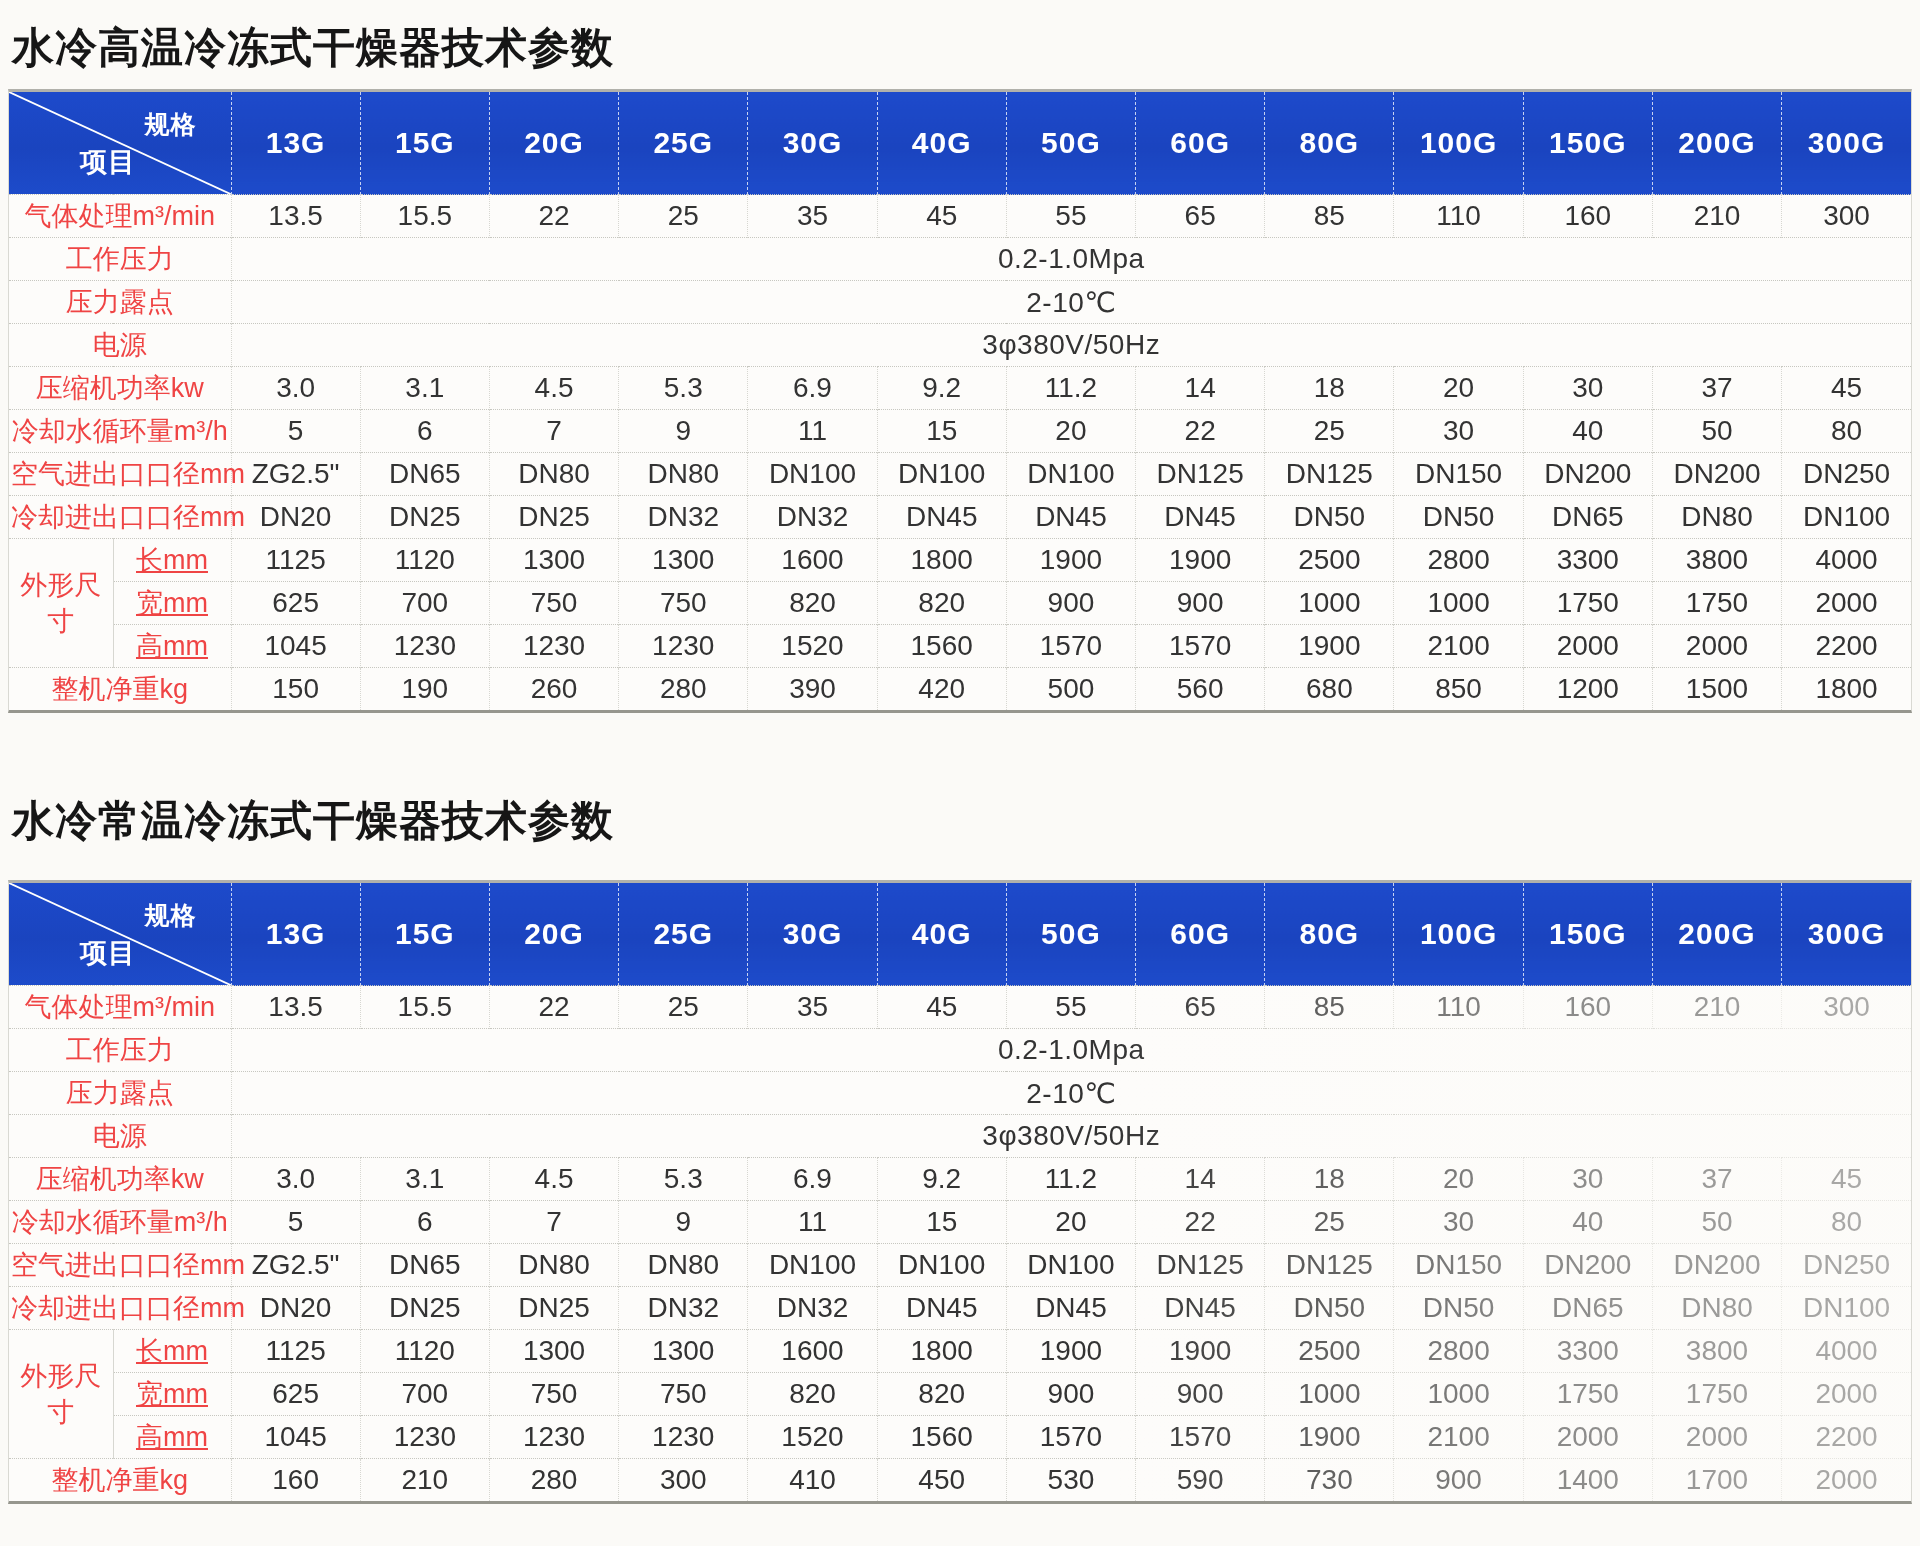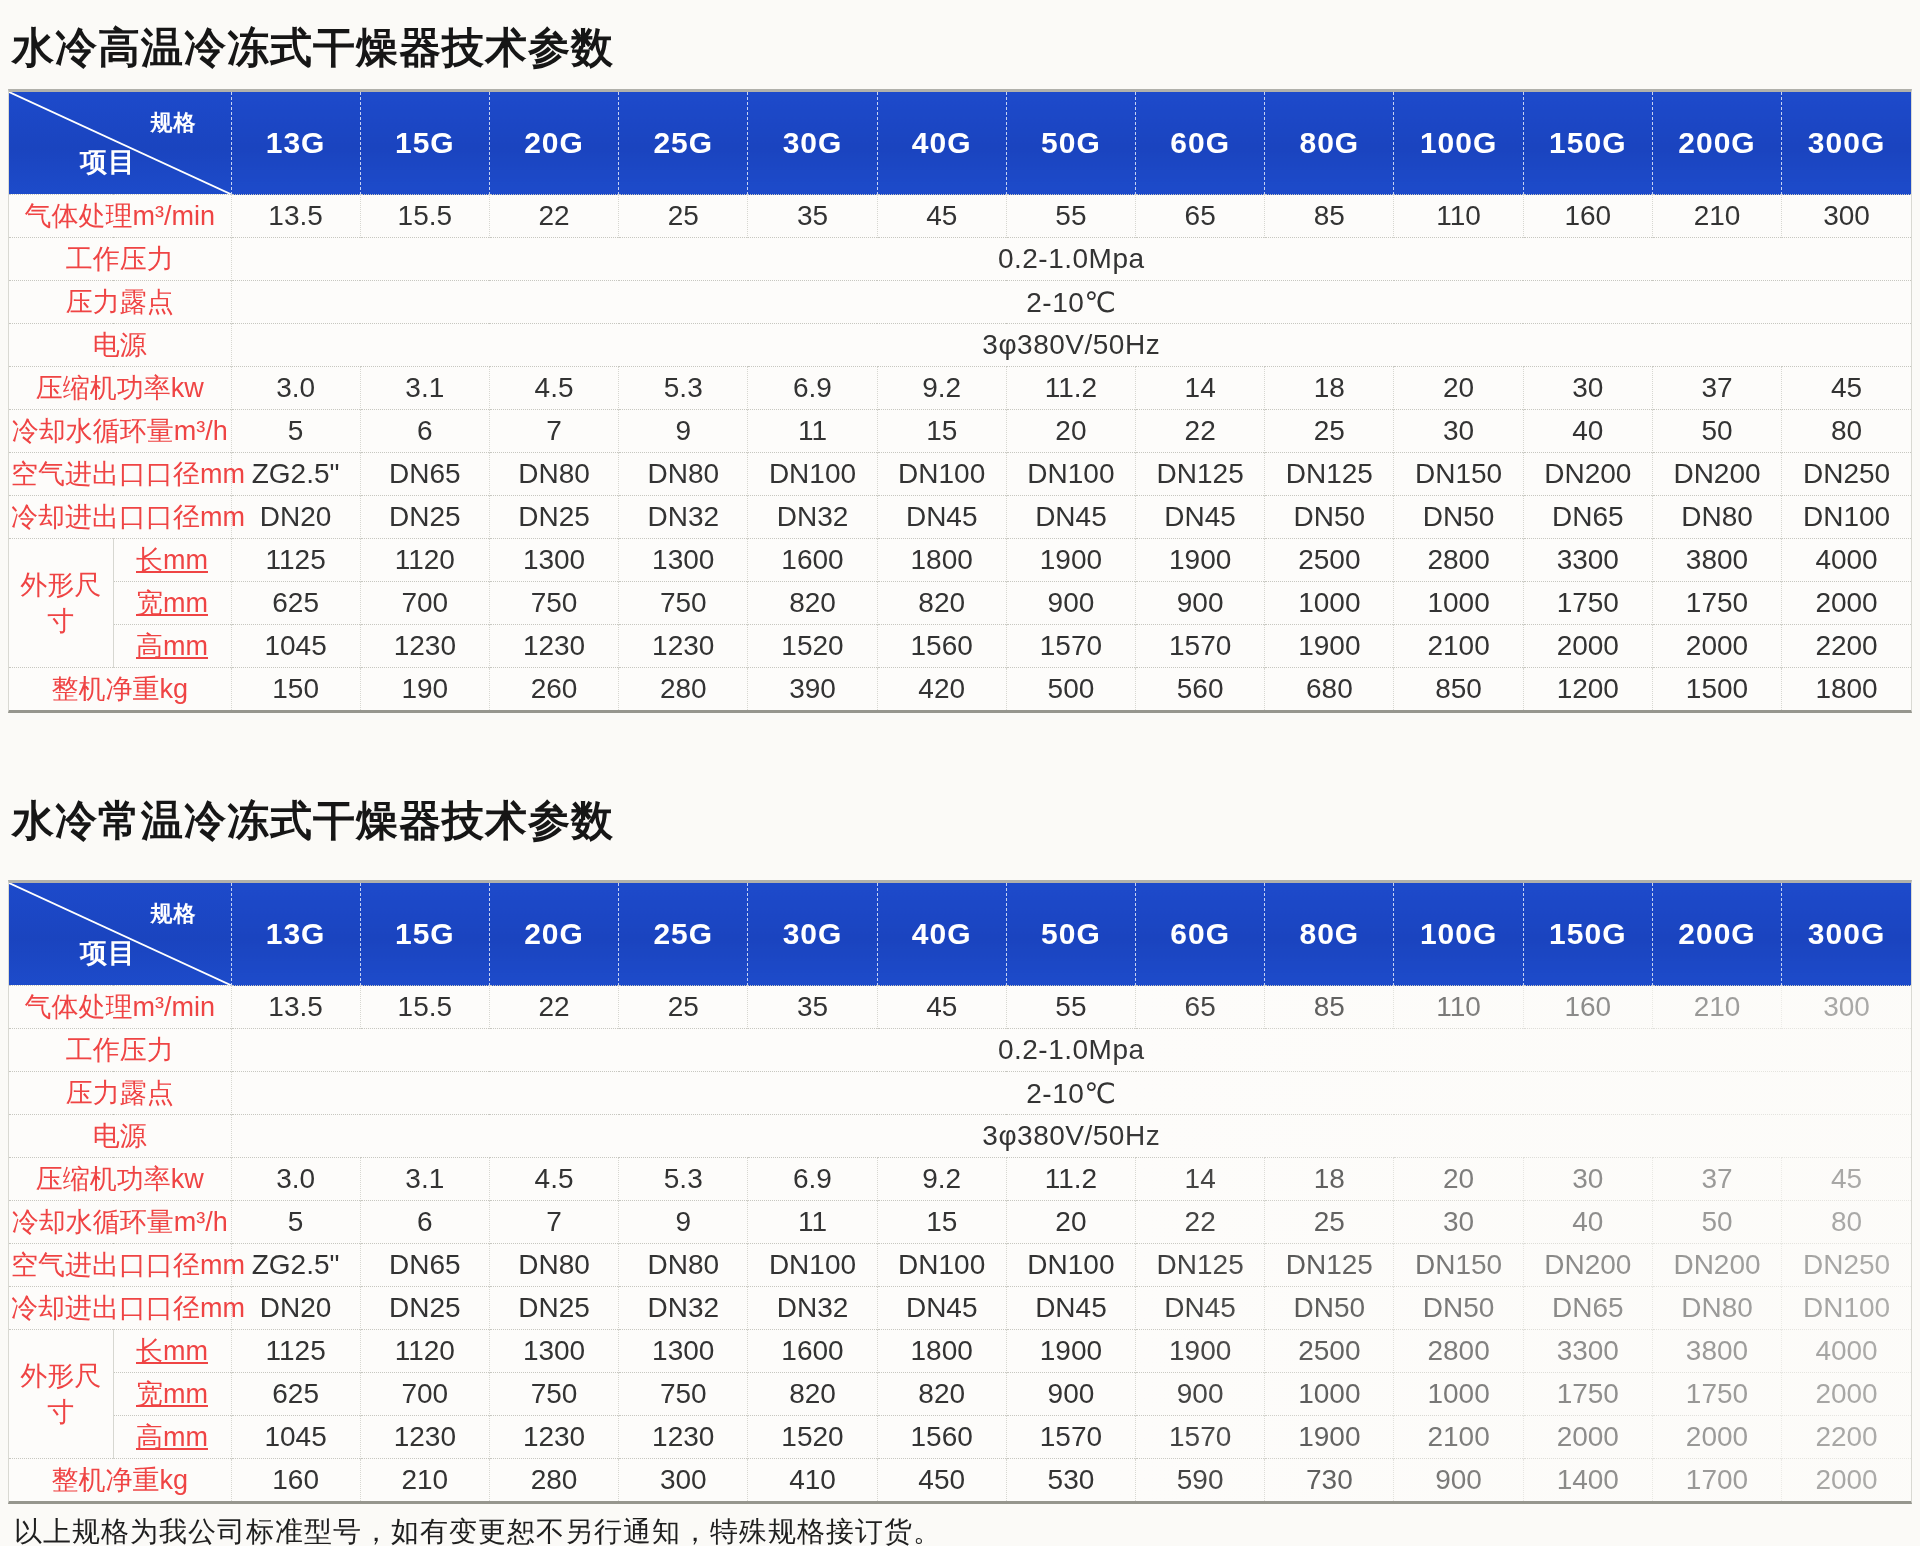--- a/index.html
+++ b/index.html
@@ -33,21 +33,21 @@
     background:#1b46c5;
     background-image:linear-gradient(180deg,#1d4acb 0%,#1a44bf 55%,#1d4bca 100%);
     color:#fff;height:100px;
     font-size:30px;font-weight:700;letter-spacing:1px;
     border-left:1px dashed rgba(255,255,255,.75);
     text-align:center;vertical-align:middle;
   }
   thead th.diag{border-left:none;position:relative;padding:0;}
   .diag svg.diag-line{position:absolute;left:0;top:0;width:100%;height:100%;}
   .diag svg.diag-line line{stroke:#ffffff;stroke-width:1.4;}
-  .diag .spec{position:absolute;top:16px;right:34px;font-size:22px;}
+  .diag .spec{position:absolute;top:16px;right:34px;font-size:25px;}
   .diag .item{position:absolute;bottom:14px;left:30px;font-size:27px;margin-left:41px;}
   tbody td{
     height:42px;text-align:center;vertical-align:middle;
     font-size:28px;color:#333;
     border-top:1px dotted #c7c7c0;
     border-left:1px dotted #d7d7d1;
     background:#fdfcfa;
     padding:0 2px;white-space:nowrap;
   }
   tbody td.lbl{
@@ -487,14 +487,13 @@
               <td class="val">1400</td>
               <td class="val">1700</td>
               <td class="val">2000</td>
             </tr>
           </tbody>
         </table>
       <div class="fade-overlay"></div>
     </div>
   </section>
 
-  <p class="footer-note">以上规格为我公司标准型号，如有变更恕不另行通知，特殊规格接订货。</p>
 </div>
 
 </body></html>

